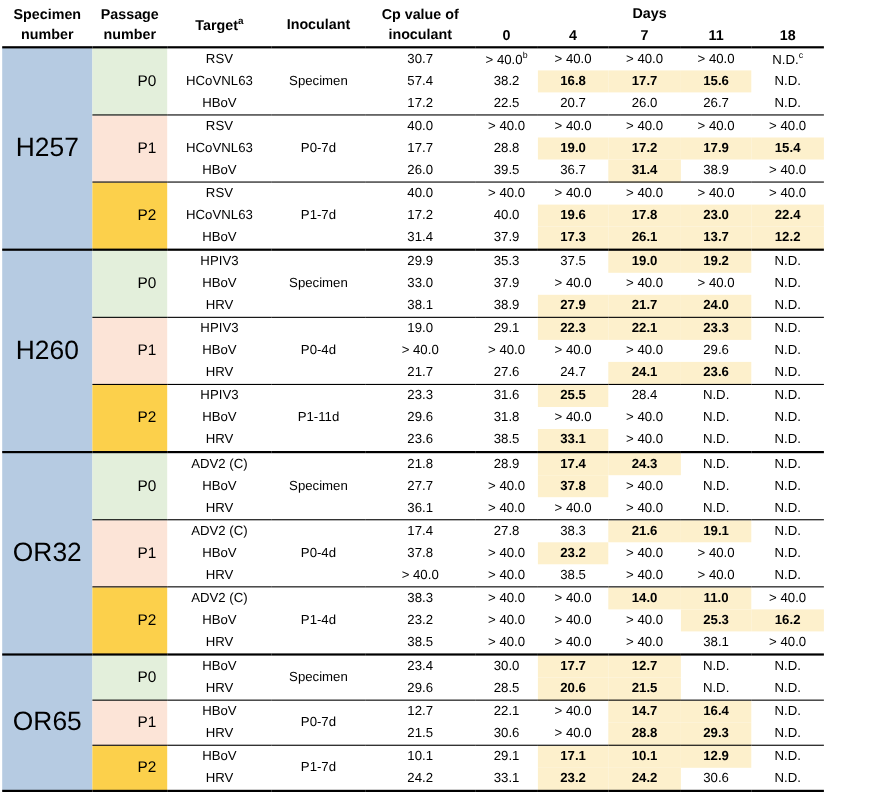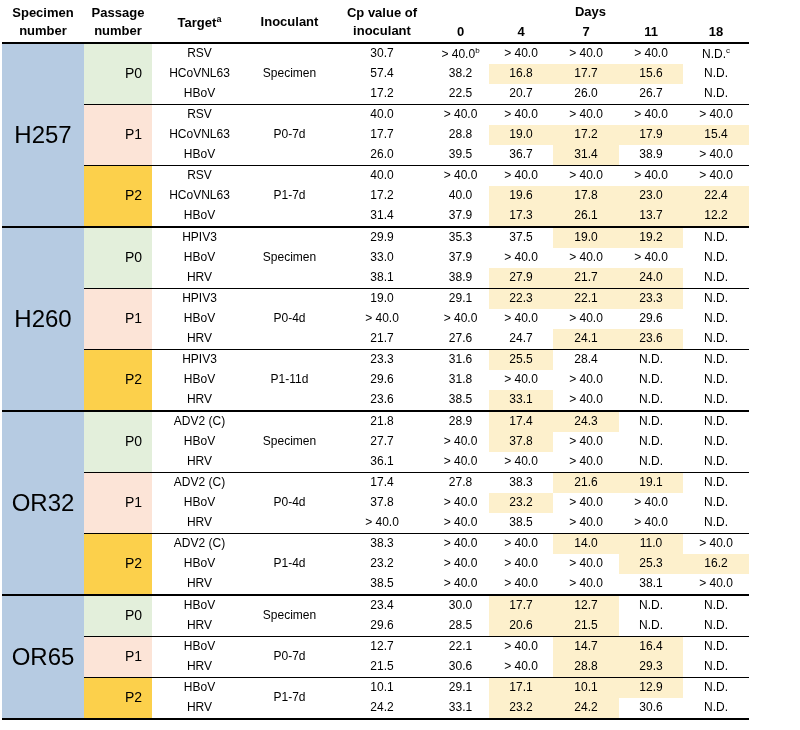--- a/index.html
+++ b/index.html
@@ -36,21 +36,21 @@
     padding: 0;
     line-height: 1.1;
     white-space: nowrap;
   }
   td sup { font-size: 8px; }
   td.spec  { background: var(--spec-bg); font-size: 24px; }
   td.pass  { font-size: 14px; padding-left: 31px; }
   td.p0    { background: var(--p0-bg); }
   td.p1    { background: var(--p1-bg); }
   td.p2    { background: var(--p2-bg); margin-top: 36px; }
-  td.hl    { background: var(--hl-bg); }
+  td.hl    { background: var(--hl-bg); font-weight: bold; }
   tr.sec td { border-top: 2px solid #000; }
   tr.grp td { border-top: 1px solid #000; }
 </style>
 </head>
 <body>
 
 <div class="wrap">
   <table id="cp-table">
     <colgroup>
       <col style="width:82px">

